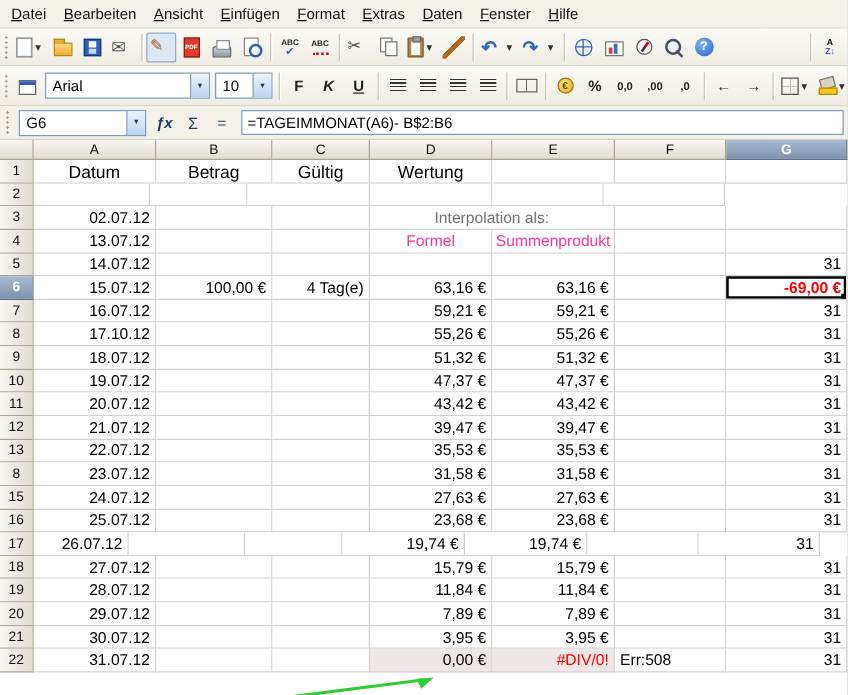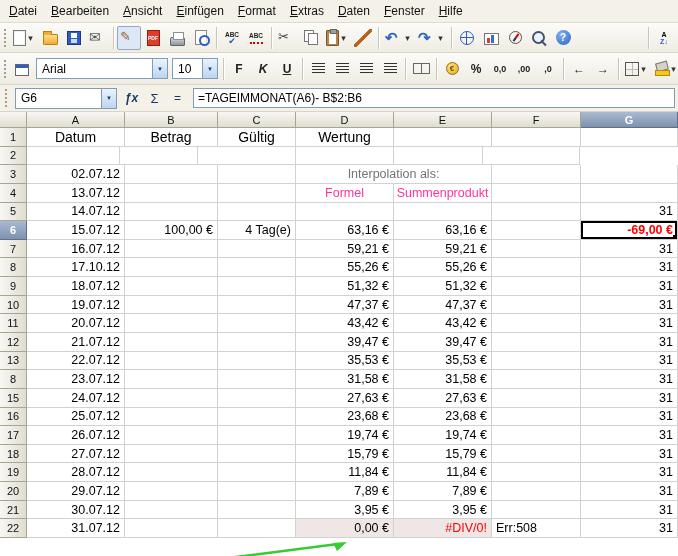--- a/index.html
+++ b/index.html
@@ -484,21 +484,21 @@
         <span class="cell ar" style="width: 98px;">25.07.12</span>
         <span class="cell" style="width: 93px;"></span>
         <span class="cell" style="width: 78px;"></span>
         <span class="cell ar" style="width: 98px;">23,68 €</span>
         <span class="cell ar" style="width: 98px;">23,68 €</span>
         <span class="cell" style="width: 89px;"></span>
         <span class="cell ar" style="width: 97px;">31</span>
       </div>
       <div class="grow">
         <span class="rowhdr">17</span>
-        <span class="cell ar" style="width: 98px;">26.07.12</span>
+        <span class="cell ar" style="width: 76px;">26.07.12</span>
         <span class="cell" style="width: 93px;"></span>
         <span class="cell" style="width: 78px;"></span>
         <span class="cell ar" style="width: 98px;">19,74 €</span>
         <span class="cell ar" style="width: 98px;">19,74 €</span>
         <span class="cell" style="width: 89px;"></span>
         <span class="cell ar" style="width: 97px;">31</span>
       </div>
       <div class="grow">
         <span class="rowhdr">18</span>
         <span class="cell ar" style="width: 98px;">27.07.12</span>

